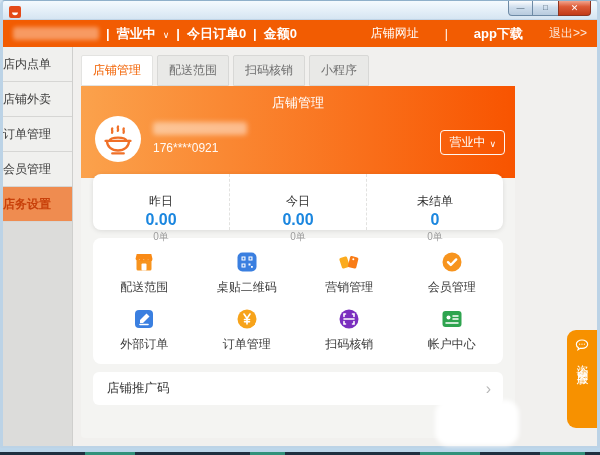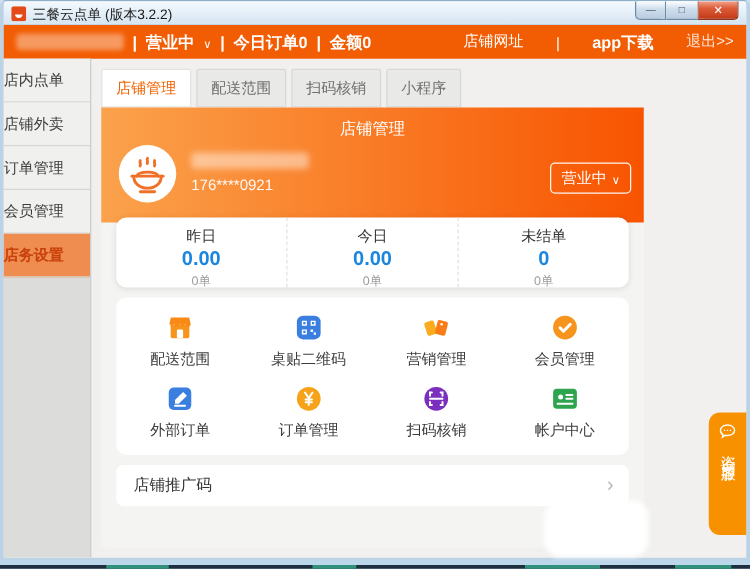--- a/index.html
+++ b/index.html
@@ -47,21 +47,21 @@
   .panel { position:absolute; left:7px; top:39px; width:434px; height:352px; background:#f4f4f2; border-radius:0 0 4px 4px; }
   .p-header { position:absolute; left:0; right:0; top:0; height:92px; background:linear-gradient(90deg,#fba24c,#f85400); }
   .p-title { text-align:center; padding-top:8px; color:#fff; font-size:13px; }
   .avatar { position:absolute; left:14px; top:30px; width:46px; height:46px; border-radius:50%; background:#fff; display:flex; align-items:center; justify-content:center; }
   .redact-b { position:absolute; left:72px; top:36px; width:94px; height:13px; background:rgba(255,255,255,.45); border-radius:3px; filter:blur(2.5px); }
   .phone { position:absolute; left:72px; top:55px; color:rgba(255,255,255,.95); font-size:12px; }
   .status-btn { position:absolute; right:10px; top:44px; border:1px solid rgba(255,255,255,.95); border-radius:4px; color:#fff; font-size:12px; padding:3px 8px; display:flex; gap:4px; align-items:center; cursor:pointer; background:transparent; }
 
   
   .stats { position:absolute; left:12px; right:12px; top:88px; height:56px; background:#fff; border-radius:8px; box-shadow:0 1px 5px rgba(0,0,0,.10); display:flex; z-index:2; }
-  .stat { flex:1; text-align:center; padding-top:7px; }
+  .stat { flex:1; text-align:center; padding-top:19px; }
   .stat + .stat { border-left:1px dashed #e2e2e0; }
   .stat-label { font-size:12px; color:#333; }
   .stat-value { font-size:16px; color:#1a86df; font-weight:600; margin-top:1px; }
   .stat-sub { font-size:10px; color:#9c9c9c; margin-top:1px; }
 
   
   .grid { position:absolute; left:12px; right:12px; top:152px; height:126px; background:#fff; border-radius:8px; display:grid; grid-template-columns:repeat(4,1fr); grid-template-rows:1fr 1fr; padding:6px 0; }
   .gcell { display:flex; flex-direction:column; align-items:center; justify-content:center; gap:5px; cursor:pointer; }
   .gcell svg { width:24px; height:24px; }
   .glabel { font-size:12px; color:#3c3c3c; }
@@ -89,21 +89,20 @@
 
 <div class="window">
 
   <div class="titlebar">
     <span class="app-icon">
       <svg viewBox="0 0 12 12">
           <rect width="12" height="12" rx="2" fill="#e44a18"></rect>
           <path d="M3 6.5h6c0 1.6-1.3 2.8-3 2.8S3 8.1 3 6.5z" fill="#fff"></path>
         </svg>
     </span>
-    <span class="title-text">三餐云点单 (版本3.2.2)</span>
     <div class="win-controls">
       <div class="wbtn min">—</div>
       <div class="wbtn max">□</div>
       <div class="wbtn close">✕</div>
     </div>
   </div>
 
   <div class="appbar">
     <span class="redact-a"></span>
     <span>|</span>

